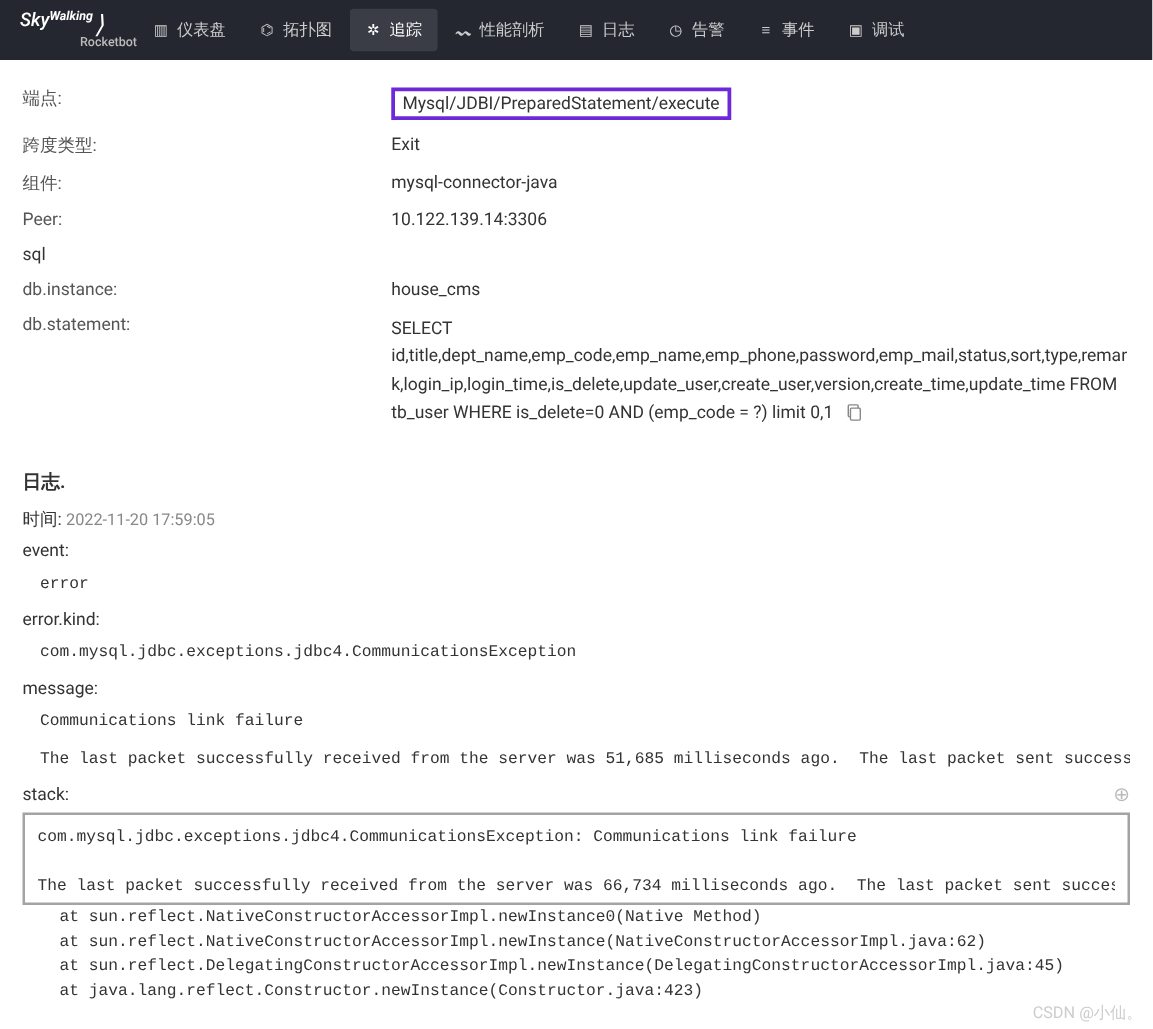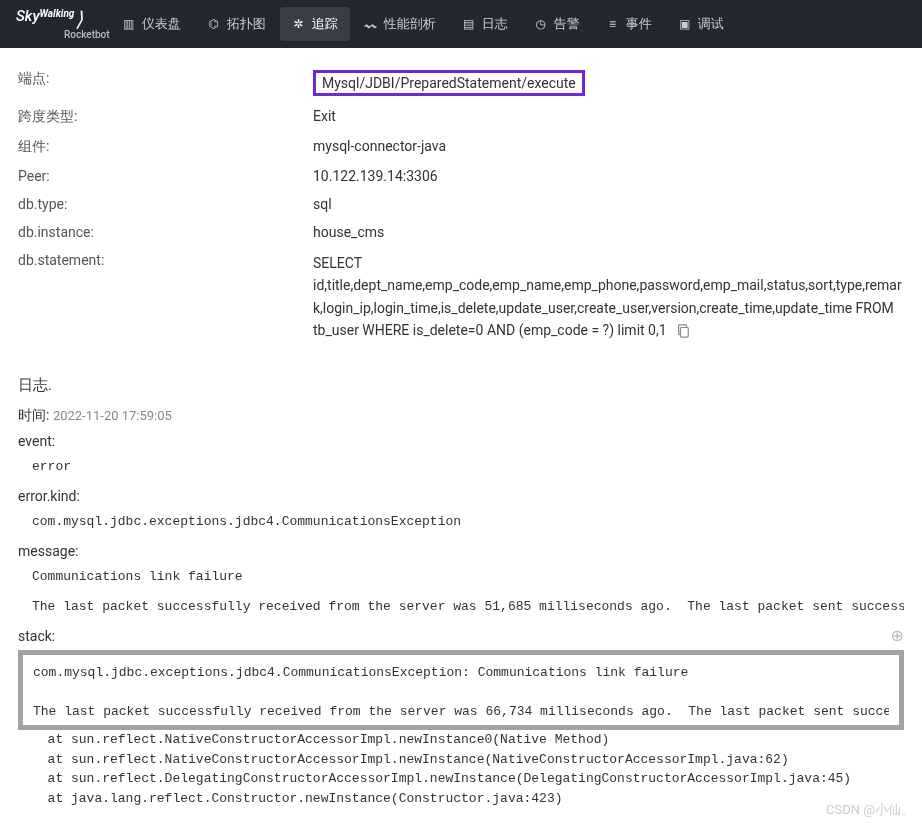--- a/index.html
+++ b/index.html
@@ -13,26 +13,26 @@
     .nav { display: flex; gap: 2px; }
     .nav-item { display: flex; align-items: center; gap: 6px; padding: 8px 12px; color: #ccc; font-size: 13px; cursor: pointer; border-radius: 3px; }
     .nav-item.active { background: #3a3d46; color: #fff; }
     .nav-icon { width: 14px; height: 14px; display: inline-flex; align-items: center; justify-content: center; font-size: 12px; }
     .content { padding: 16px 18px; }
     .detail-row { display: flex; padding: 6px 0; }
     .detail-label { width: 295px; color: #555; font-size: 14px; }
     .detail-value { flex: 1; color: #333; font-size: 14px; word-break: break-word; }
     .highlight { border: 3px solid #6d28d9; padding: 2px 6px; display: inline-block; }
     .copy-icon { display: inline-block; width: 14px; height: 14px; margin-left: 6px; vertical-align: middle; fill: #888; }
-    .section-title { font-size: 15px; font-weight: 400; margin: 28px 0 12px; }
+    .section-title { font-size: 15px; font-weight: 700; margin: 28px 0 12px; }
     .log-field { margin: 8px 0 4px; color: #333; font-size: 14px; }
     .log-value { font-family: "Courier New", monospace; font-size: 13px; color: #333; padding: 6px 0 6px 14px; white-space: pre; overflow-x: hidden; }
     .log-value.inline { padding-left: 14px; }
     .time-val { color: #888; font-size: 13px; }
-    .stack-box { border: 5px solid #a3a3a3; padding: 8px 10px 4px; margin-top: 6px; }
+    .stack-box { border: 2px solid #a3a3a3; padding: 8px 10px 4px; margin-top: 6px; }
     .stack-line { font-family: "Courier New", monospace; font-size: 13px; color: #333; white-space: pre; overflow: hidden; line-height: 1.5; }
     .stack-after { font-family: "Courier New", monospace; font-size: 13px; color: #333; white-space: pre; overflow: hidden; line-height: 1.5; padding-left: 14px; }
     .watermark { position: fixed; bottom: 4px; right: 8px; color: #ccc; font-size: 13px; }
     .plus-icon { float: right; color: #bbb; font-size: 16px; margin-top: -2px; }
   </style>
 </head>
 <body>
 
 <div class="topbar">
   <div class="logo">
@@ -90,21 +90,20 @@
   </div>
   <div class="detail-row">
     <div class="detail-label">组件:</div>
     <div class="detail-value">mysql-connector-java</div>
   </div>
   <div class="detail-row">
     <div class="detail-label">Peer:</div>
     <div class="detail-value">10.122.139.14:3306</div>
   </div>
   <div class="detail-row">
-    <div class="detail-label">db.type:</div>
     <div class="detail-value">sql</div>
   </div>
   <div class="detail-row">
     <div class="detail-label">db.instance:</div>
     <div class="detail-value">house_cms</div>
   </div>
   <div class="detail-row">
     <div class="detail-label">db.statement:</div>
     <div class="detail-value" style="line-height:1.6;"><span>SELECT id,title,dept_name,emp_code,emp_name,emp_phone,password,emp_mail,status,sort,type,remark,login_ip,login_time,is_delete,update_user,create_user,version,create_time,update_time FROM tb_user WHERE is_delete=0 AND (emp_code = ?) limit 0,1</span>
       <svg class="copy-icon" viewBox="0 0 16 16">

